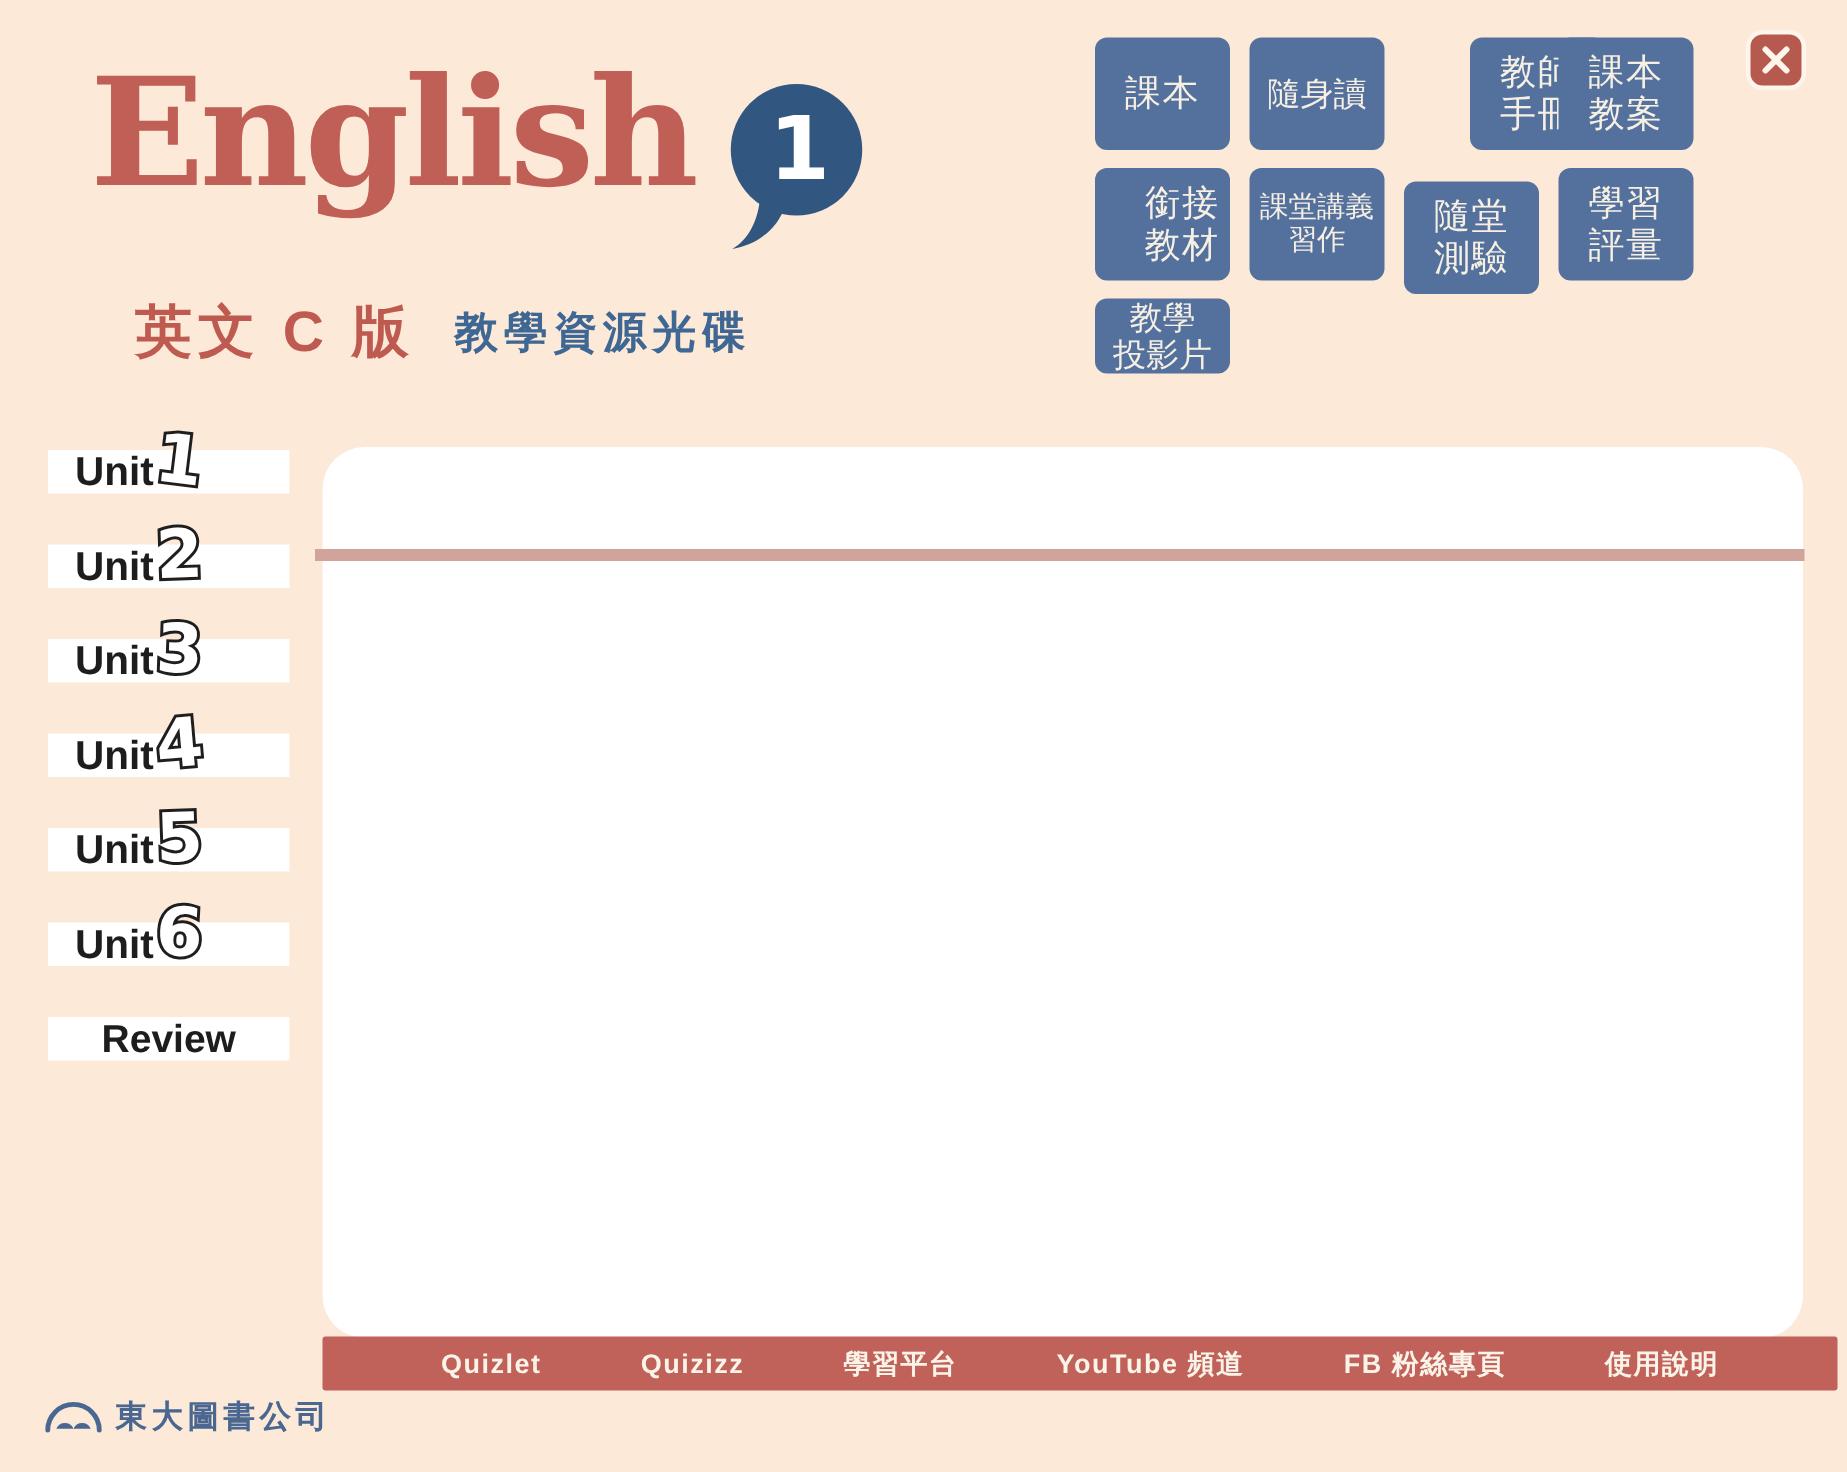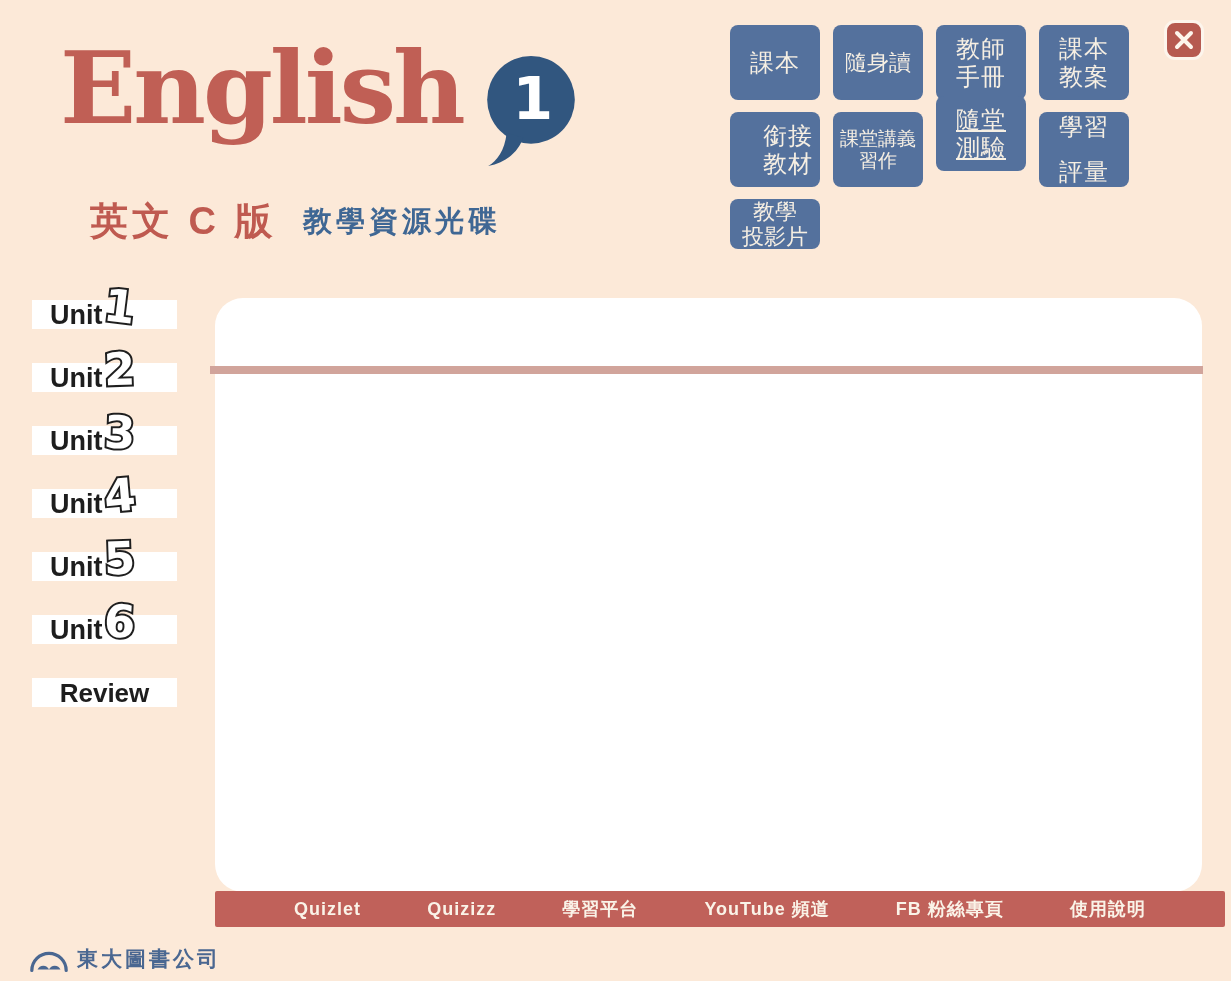--- a/index.html
+++ b/index.html
@@ -54,31 +54,31 @@
     align-items:center;justify-content:center;
     cursor:pointer;
     font-family:"Liberation Sans", sans-serif;
     line-height:1.15;
   }
   .res-btn span{display:block;font-size:24px;letter-spacing:1px;}
   .res-btn.small span{font-size:19px;letter-spacing:0;}
   .res-btn.mid span{font-size:22px;letter-spacing:0;}
   .rb1{left:730px;top:25px;}
   .rb2{left:833px;top:25px;}
-  .rb3{left:936px;top:25px;}
+  .rb3{left:980px;top:25px;}
   .rb4{left:1039px;top:25px;}
   .rb5{left:730px;top:112px;padding-left:32px;}
   .rb6{left:833px;top:112px;}
-  .rb7{left:936px;top:96px;text-decoration:underline;}
-  .rb8{left:1039px;top:112px;justify-content:space-between;}
+  .rb7{left:936px;top:121px;}
+  .rb8{left:1039px;top:112px;}
   .rb9{left:730px;top:199px;height:50px;}
 
   
   .unit-bar{
-    position:absolute;left:32px;width:145px;height:29px;
+    position:absolute;left:32px;width:161px;height:29px;
     background:#ffffff;
     cursor:pointer;
   }
   .unit-word{
     position:absolute;left:18px;top:50%;
     transform:translateY(-50%);
     font-size:27px;font-weight:bold;color:#1d1d1d;
     letter-spacing:0;
   }
   .unit-num{
@@ -112,21 +112,21 @@
   }
   .panel-divider{
     position:absolute;left:210px;top:366px;
     width:993px;height:8px;
     background:#d1a49b;
   }
 
   
   .company-logo{
     position:absolute;left:28px;top:920px;height:38px;
-    display:flex;align-items:center;margin-top:20px;
+    display:flex;align-items:flex-end;
   }
   .company-name{
     font-family:"DejaVu Serif", serif;
     font-weight:bold;
     font-size:21px;color:#4a6791;
     letter-spacing:3px;margin-left:7px;
   }
   .linkbar{
     position:absolute;left:215px;top:891px;
     width:1010px;height:36px;

